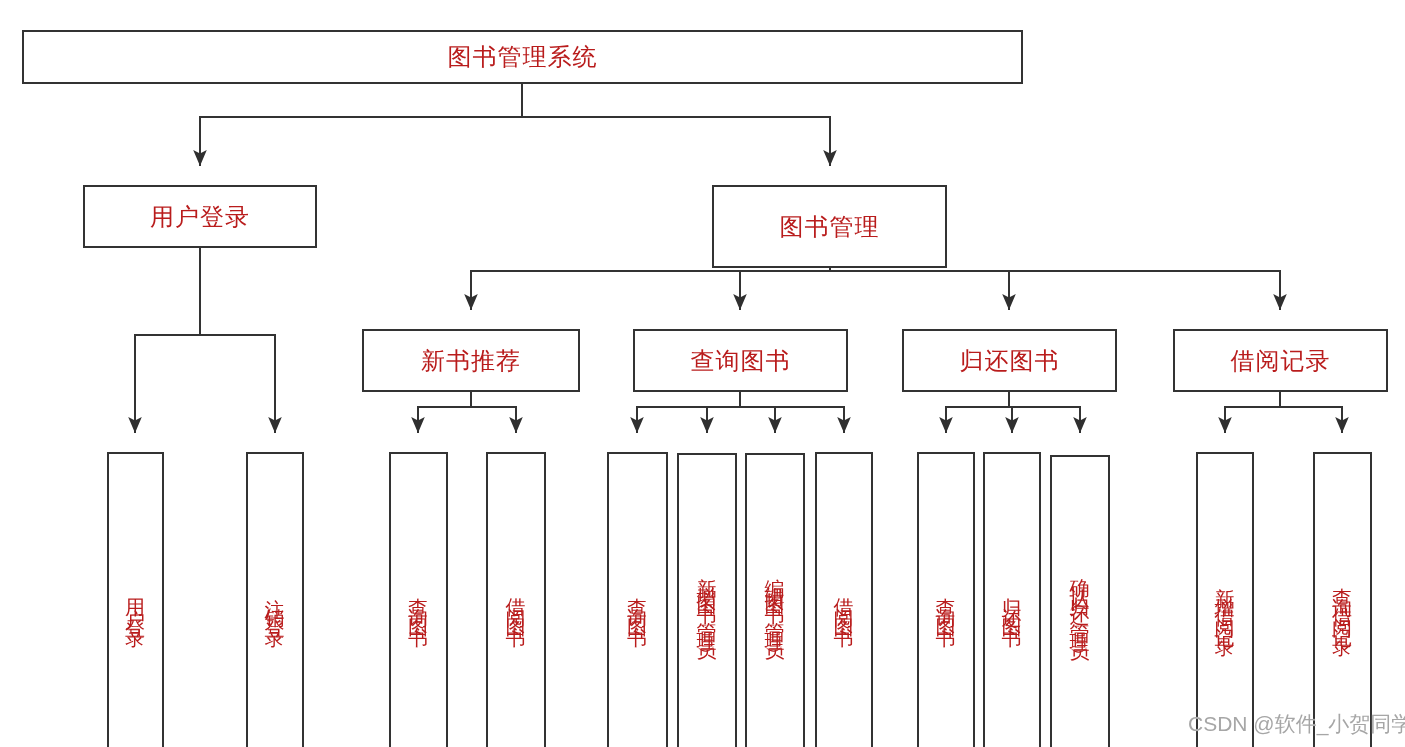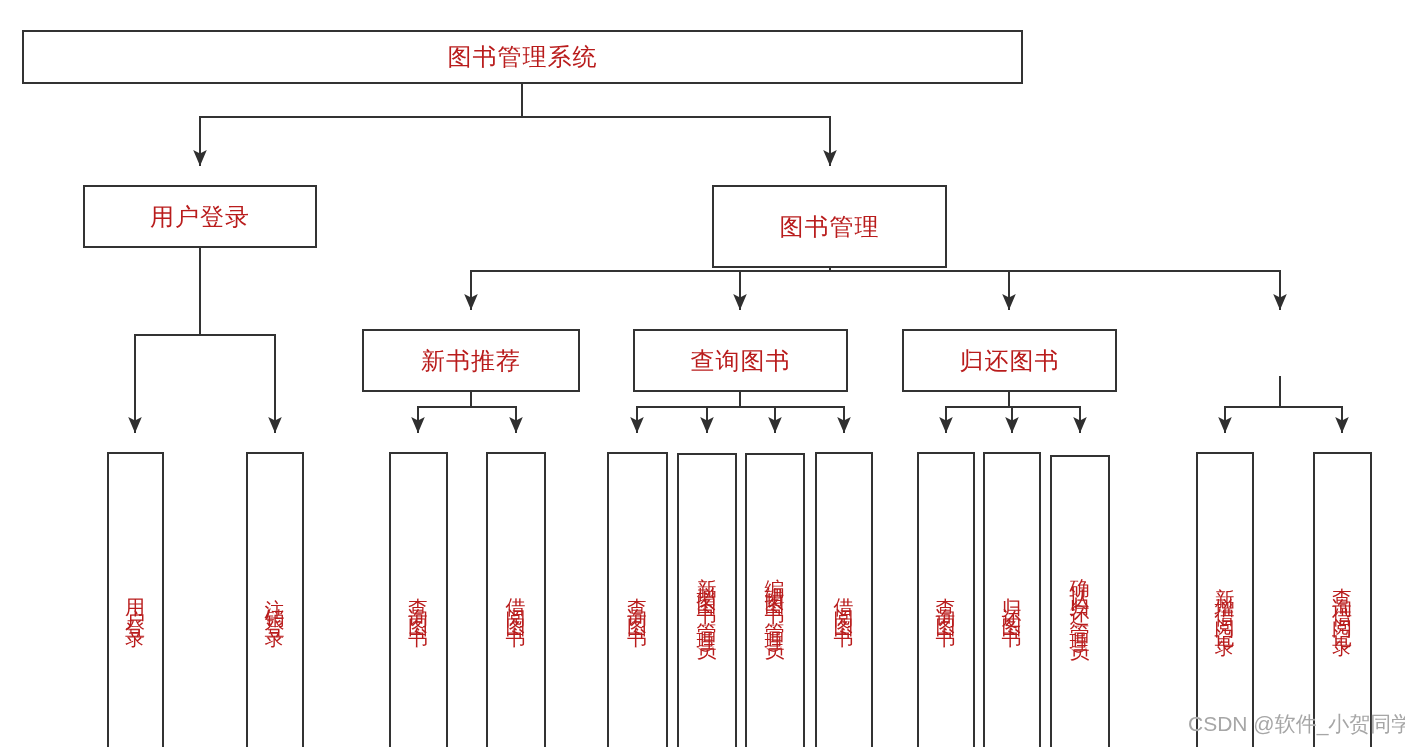--- a/index.html
+++ b/index.html
@@ -90,20 +90,21 @@
   </svg>
 
   <div class="node h" style="left:22px;top:14px;width:1001px;height:54px;">图书管理系统</div>
 
   <div class="node h" style="left:83px;top:169px;width:234px;height:63px;">用户登录</div>
   <div class="node h" style="left:712px;top:169px;width:235px;height:83px;">图书管理</div>
 
   <div class="node h" style="left:362px;top:313px;width:218px;height:63px;">新书推荐</div>
   <div class="node h" style="left:633px;top:313px;width:215px;height:63px;">查询图书</div>
   <div class="node h" style="left:902px;top:313px;width:215px;height:63px;">归还图书</div>
+  <div class="node h" style="left:1173px;top:313px;width:215px;height:63px;">借阅记录</div>
 
   <div class="node v" style="left:107px;top:436px;width:57px;height:301px;">
     <span>用户登录</span>
     </div>
   <div class="node v" style="left:246px;top:436px;width:58px;height:301px;">
     <span>注销登录</span>
     </div>
 
   <div class="node v" style="left:389px;top:436px;width:59px;height:299px;">
     <span>查询图书</span>

